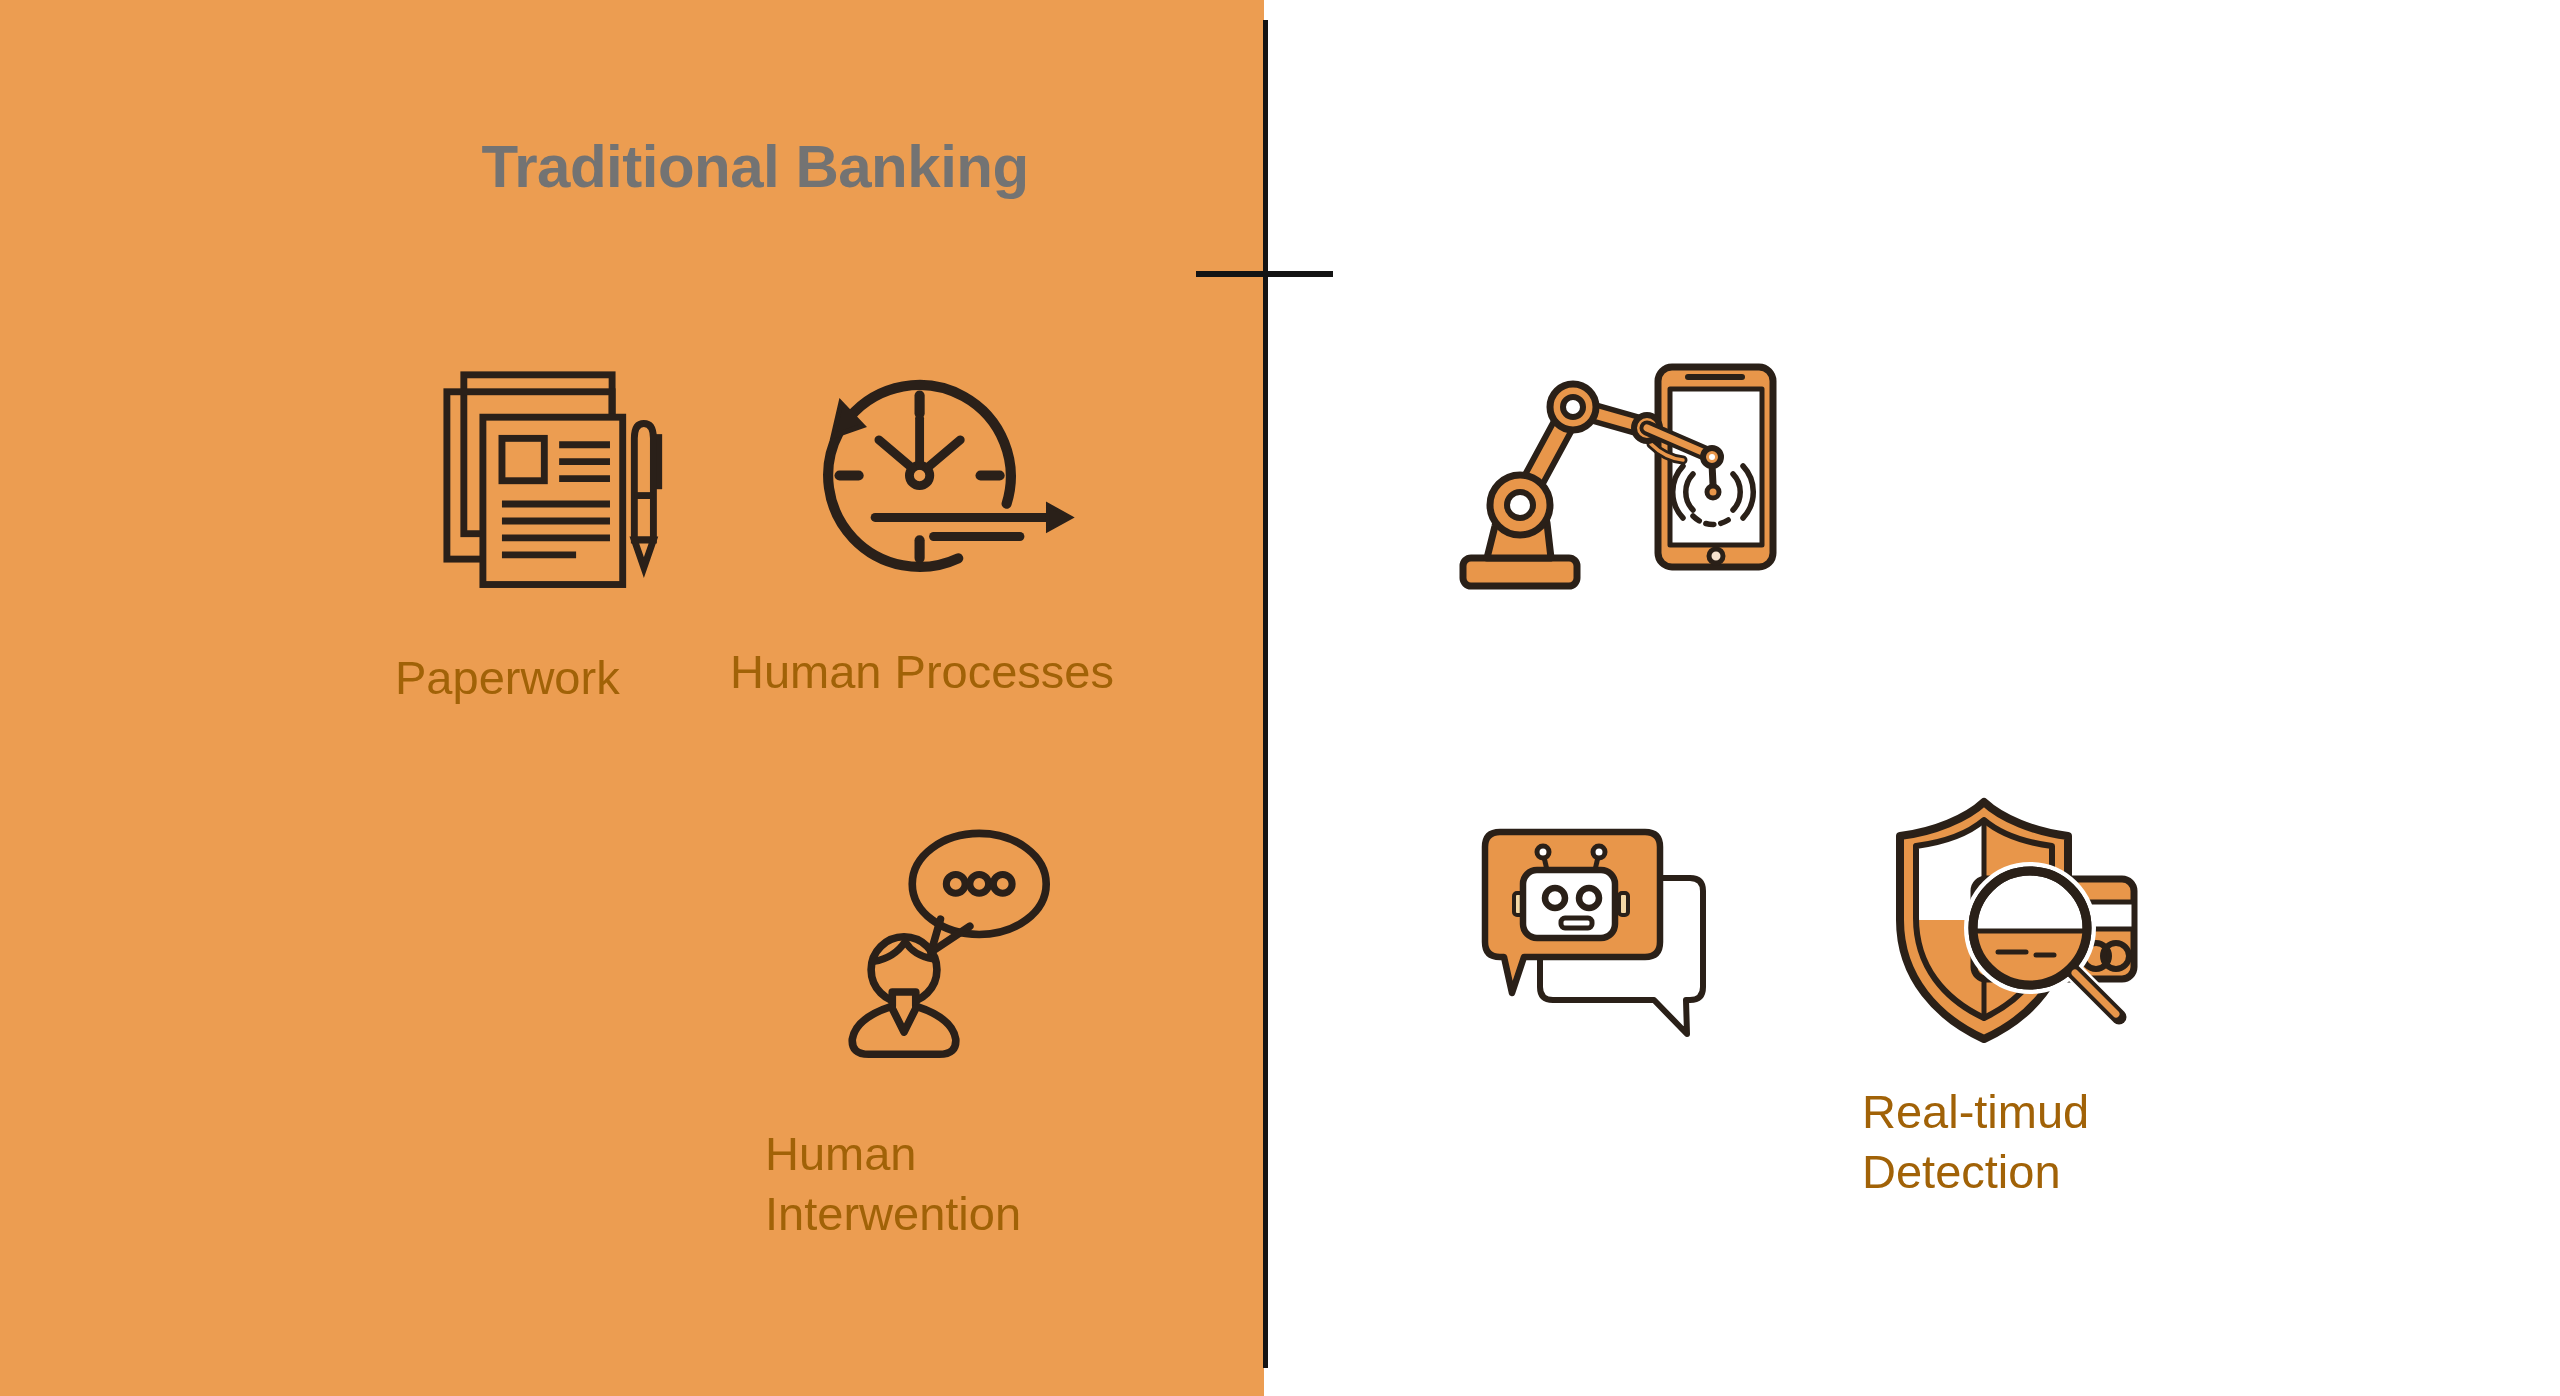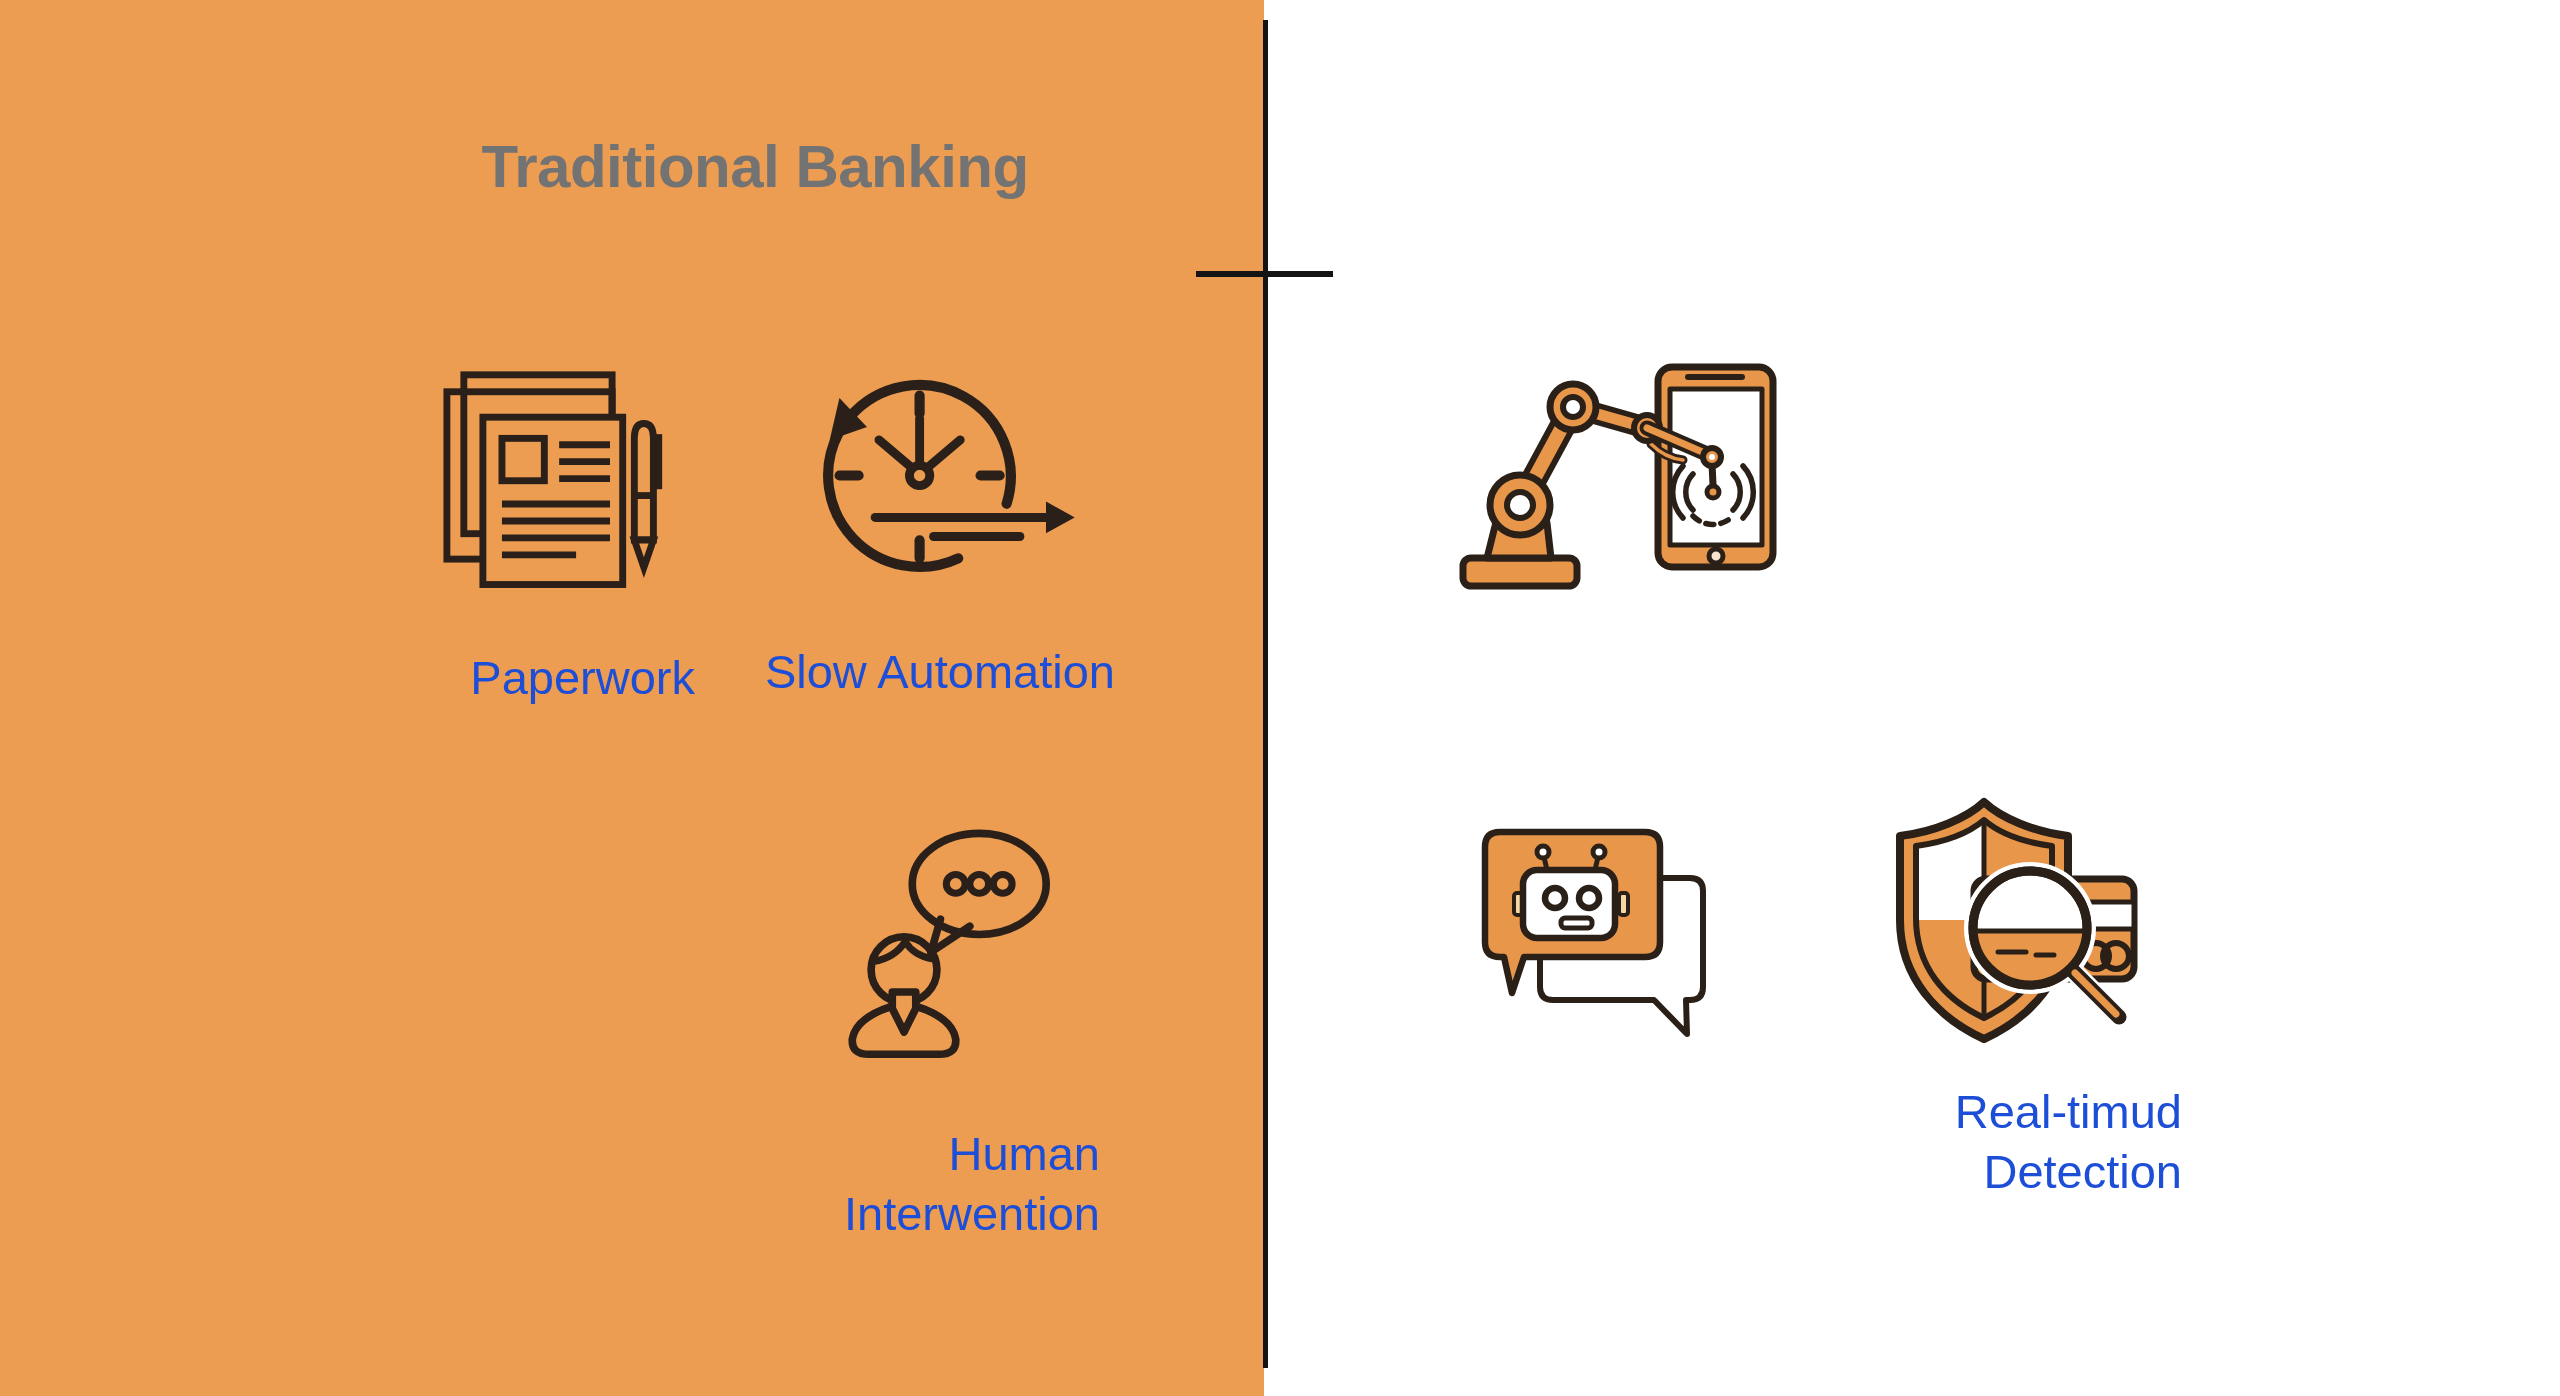--- a/index.html
+++ b/index.html
@@ -12,22 +12,22 @@
   .divider-v{position:absolute;left:1263px;top:20px;width:5px;height:1348px;background:#141414;}
   .divider-h{position:absolute;left:1196px;top:271px;width:137px;height:6px;background:#141414;}
   .panel-title{
     position:absolute;font-size:60px;font-weight:700;letter-spacing:-0.5px;
     color:#737373;white-space:nowrap;
   }
   .title-left{left:455px;top:132px;width:600px;text-align:center;}
   .title-right{left:1490px;top:132px;}
   .icon{position:absolute;}
   .item-label{
-    position:absolute;font-size:47px;font-weight:400;color:#1d4ed8;
-    text-align:right;line-height:1.28;
+    position:absolute;font-size:47px;font-weight:400;color:#a16207;
+    text-align:left;line-height:1.28;
   }
   .lbl-paperwork{left:395px;top:648px;width:300px;}
   .lbl-slow{left:730px;top:642px;width:385px;white-space:nowrap;}
   .lbl-human{left:765px;top:1124px;width:335px;}
   .lbl-automation{left:1468px;top:648px;width:310px;}
   .lbl-chatbots{left:1455px;top:1093px;width:300px;}
   .lbl-fraud{left:1862px;top:1082px;width:320px;}
 </style>
 </head>
 <body>
@@ -170,17 +170,17 @@
       <line x1="104" y1="151" x2="216" y2="151" stroke-width="5"></line>
       <line x1="128" y1="172" x2="156" y2="172" stroke-width="5"></line>
       <line x1="166" y1="175" x2="184" y2="175" stroke-width="5"></line>
       <circle cx="160" cy="148" r="57" fill="none" stroke-width="9"></circle>
       <line x1="203" y1="191" x2="249" y2="237" stroke-width="15"></line>
       <line x1="205" y1="193" x2="246" y2="234" stroke="#e8964a" stroke-width="7"></line>
     </g>
   </svg>
 
   <div class="item-label lbl-paperwork">Paperwork</div>
-  <div class="item-label lbl-slow">Slow Automation</div>
+  <div class="item-label lbl-slow">Human Processes</div>
   <div class="item-label lbl-human">Human Interwention</div>
   <div class="item-label lbl-fraud">Real-timud Detection</div>
 
 </div>
 
 </body></html>

